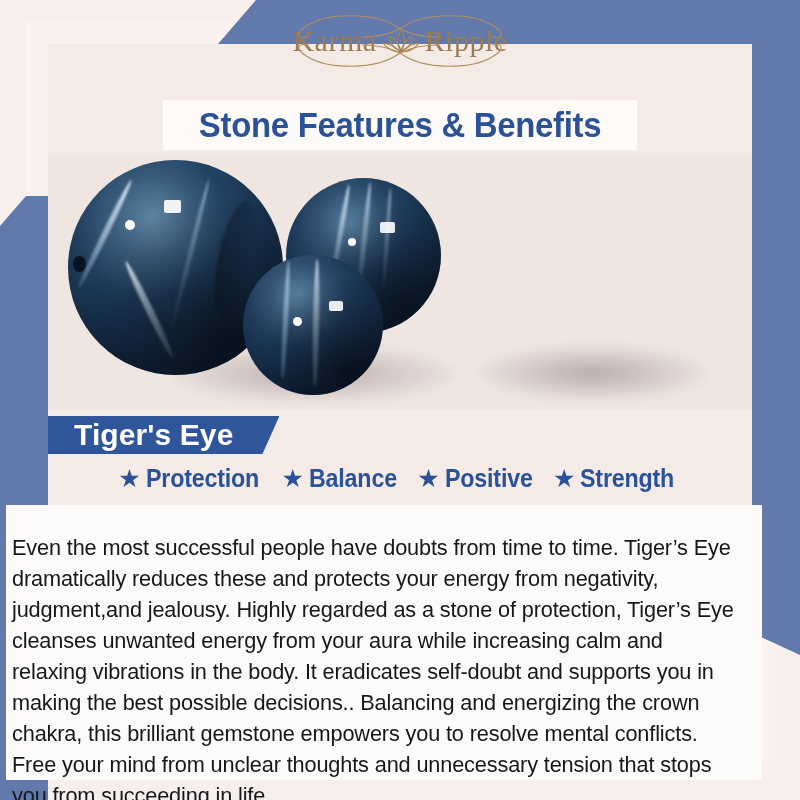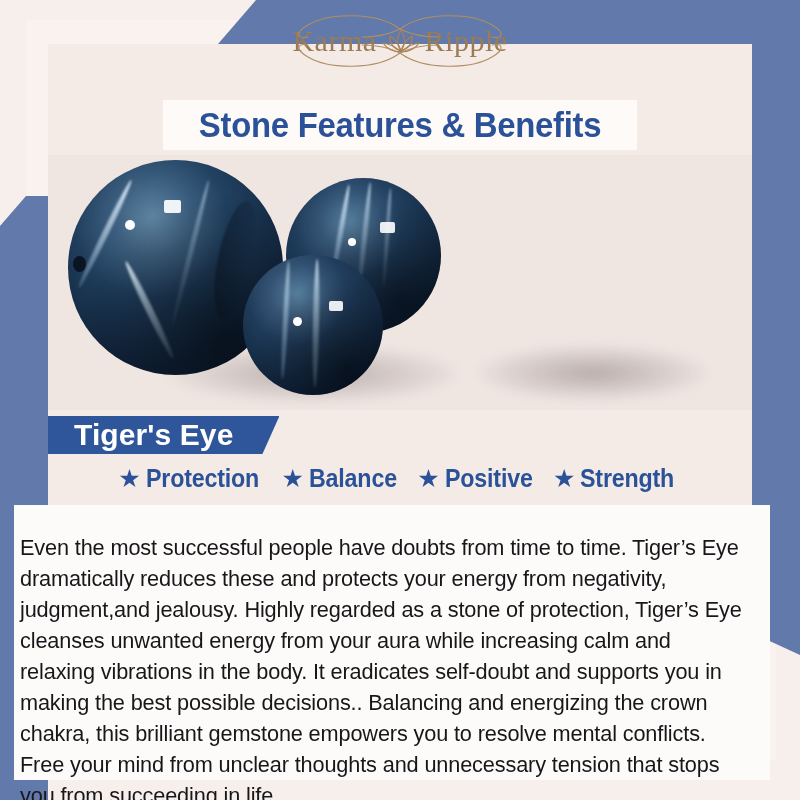--- a/index.html
+++ b/index.html
@@ -218,21 +218,21 @@
     font-size: 25px;
     color: #2b5298;
     transform: scaleX(0.93);
     transform-origin: left center;
     letter-spacing: -0.2px;
   }
 
   
   #body-card {
     position: absolute;
-    left: 14px;
+    left: 6px;
     top: 505px;
     width: 756px;
     height: 275px;
     background: #fdfbfa;
   }
   #body-text {
     position: absolute;
     left: 6px;
     top: 4px;
     width: 748px;

